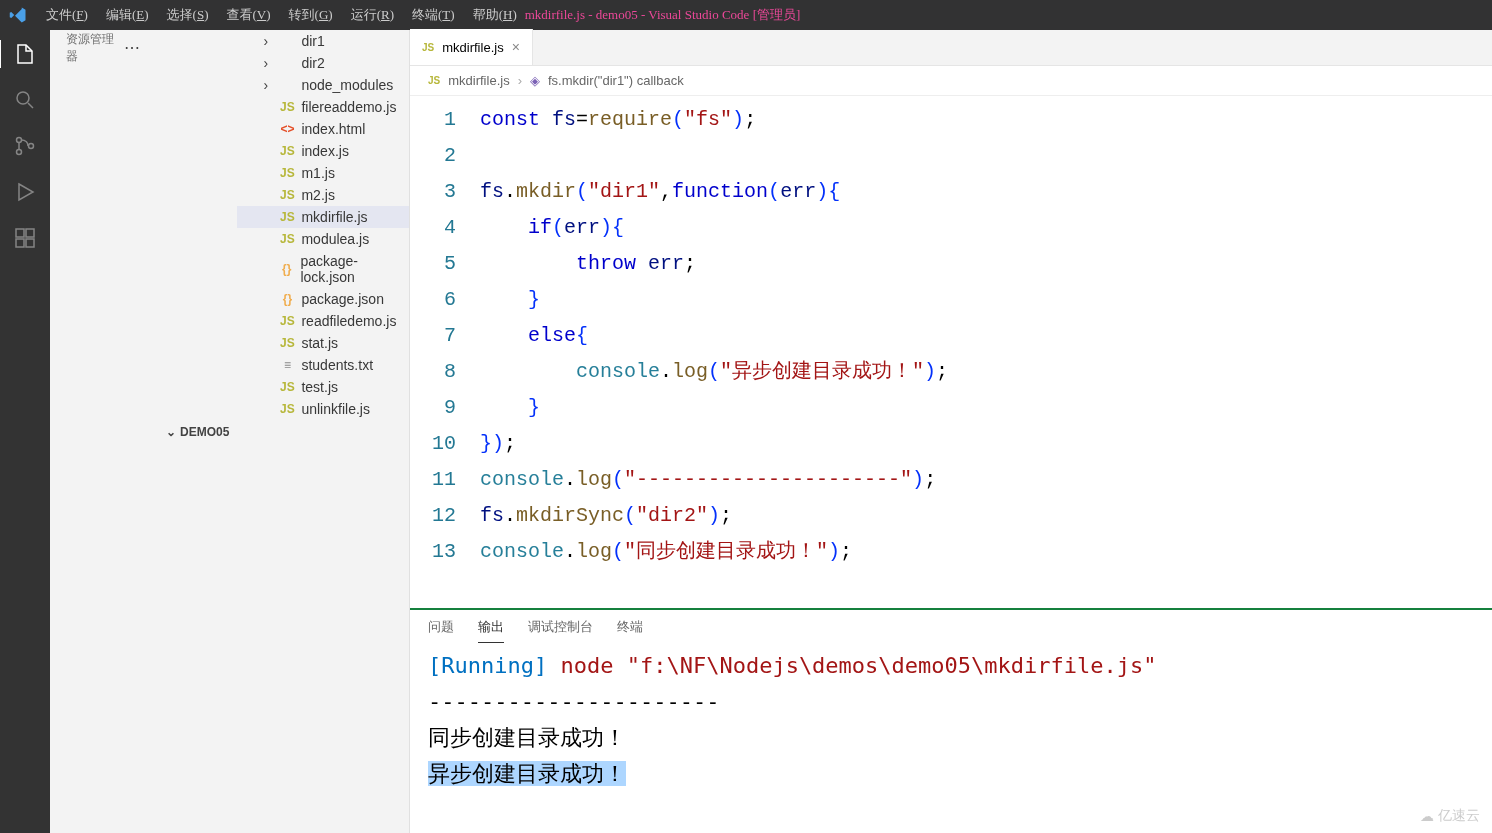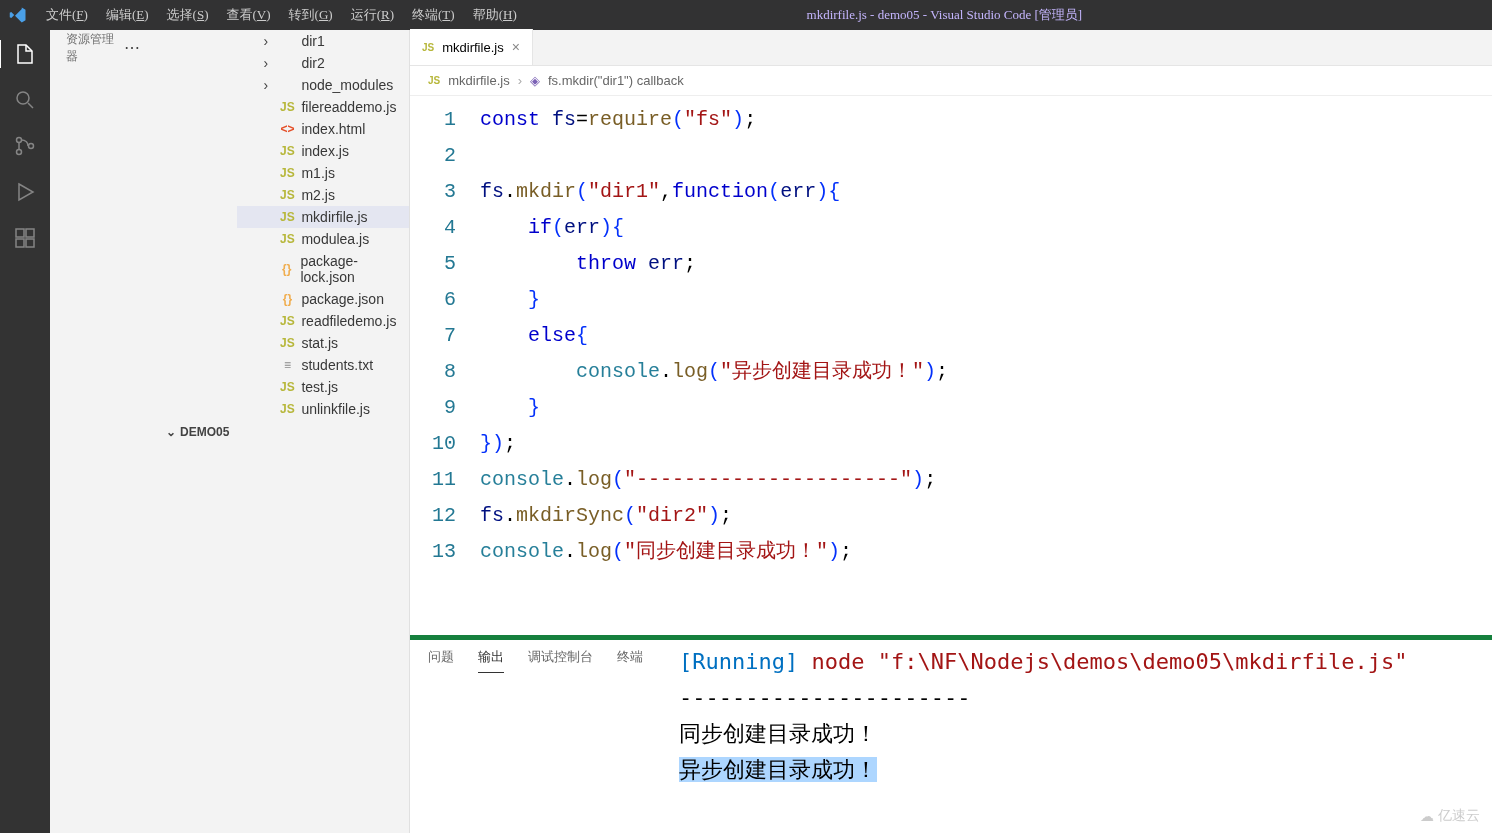--- a/index.html
+++ b/index.html
@@ -2,21 +2,21 @@
 <html><head>
 <meta charset="utf-8">
 <style>
   * { box-sizing: border-box; margin: 0; padding: 0; }
   body { font-family: "Segoe UI", "Microsoft YaHei", sans-serif; font-size: 13px; background: #fff; width: 1492px; height: 833px; overflow: hidden; display: flex; flex-direction: column; }
   .titlebar { height: 30px; background: #323233; color: #ccc; display: flex; align-items: center; padding: 0 8px; font-size: 13px; font-family: Liberation Serif, serif; }
   .titlebar .logo { width: 20px; height: 20px; margin-right: 10px; display:flex;align-items:center;justify-content:center; }
   .titlebar .menus { display: flex; gap: 2px; }
   .titlebar .menu-item { padding: 4px 8px; cursor: pointer; color: #ccc; }
   .titlebar .menu-item u { text-decoration: underline; }
-  .titlebar .wintitle { flex:1; text-align:center; color:#c4b5fd; }
+  .titlebar .wintitle { flex:1; color:#ec4899; }
   .main { flex:1; display:flex; min-height:0; }
   .activitybar { width:50px; background:#333333; display:flex; flex-direction:column; align-items:center; padding-top:10px; gap:18px; }
   .activitybar .ab-icon { width:28px; height:28px; display:flex; align-items:center; justify-content:center; cursor:pointer; color:#858585; }
   .activitybar .ab-icon.active { color:#fff; border-left:2px solid #fff; padding-left:0; margin-left:-2px; width:50px; }
   .sidebar { width:360px; background:#f3f3f3; display:flex; border-right:1px solid #e0e0e0; }
   .sidebar-header { height:35px; display:flex; align-items:center; justify-content:space-between; padding:0 16px; color:#6f6f6f; font-size:12px; }
   .sidebar-header .dots { font-size:16px; cursor:pointer; color:#424242; letter-spacing:2px; }
   .project-header { display:flex; align-items:center; padding:4px 8px; font-weight:bold; font-size:12px; color:#424242; cursor:pointer; }
   .project-header .chev { margin-right:4px; }
   .tree { padding-left:0; }
@@ -37,21 +37,21 @@
   .code { flex:1; overflow:auto; background:#fff; padding:6px 0; font-family: Consolas, "Courier New", monospace; font-size:20px; line-height:36px; }
   .code-row { display:flex; }
   .lineno { width:70px; text-align:right; padding-right:24px; color:#237893; user-select:none; }
   .code-text { white-space:pre; }
   .tok-kw { color:#0000cc; }
   .tok-var { color:#001080; }
   .tok-fn { color:#795e26; }
   .tok-str { color:#a31515; }
   .tok-cons { color:#267f99;margin-top:19px; }
   .tok-par { color:#0431fa; }
-  .panel { height:198px; border-top:5px solid #15803d; display:flex; }
+  .panel { height:225px; border-top:2px solid #15803d; display:flex; flex-direction:column; }
   .panel-tabs { height:34px; display:flex; align-items:center; gap:24px; padding:0 18px; font-size:13px; color:#666; }
   .panel-tab { cursor:pointer; padding:6px 0; }
   .panel-tab.active { color:#333; border-bottom:1px solid #333;text-align:center; }
   .panel-body { flex:1; padding:4px 18px; font-family: "NSimSun","SimSun",Consolas,monospace; font-size:22px; line-height:36px; overflow:auto; }
   .out-running { color:#0070c1; }
   .out-cmd { color:#a31515; }
   .out-sel { background:#add6ff; }
   .watermark { position:absolute; right:12px; bottom:8px; color:#ccc; font-size:14px; display:flex; align-items:center; gap:4px; }
   svg { display:block; }
 </style>

